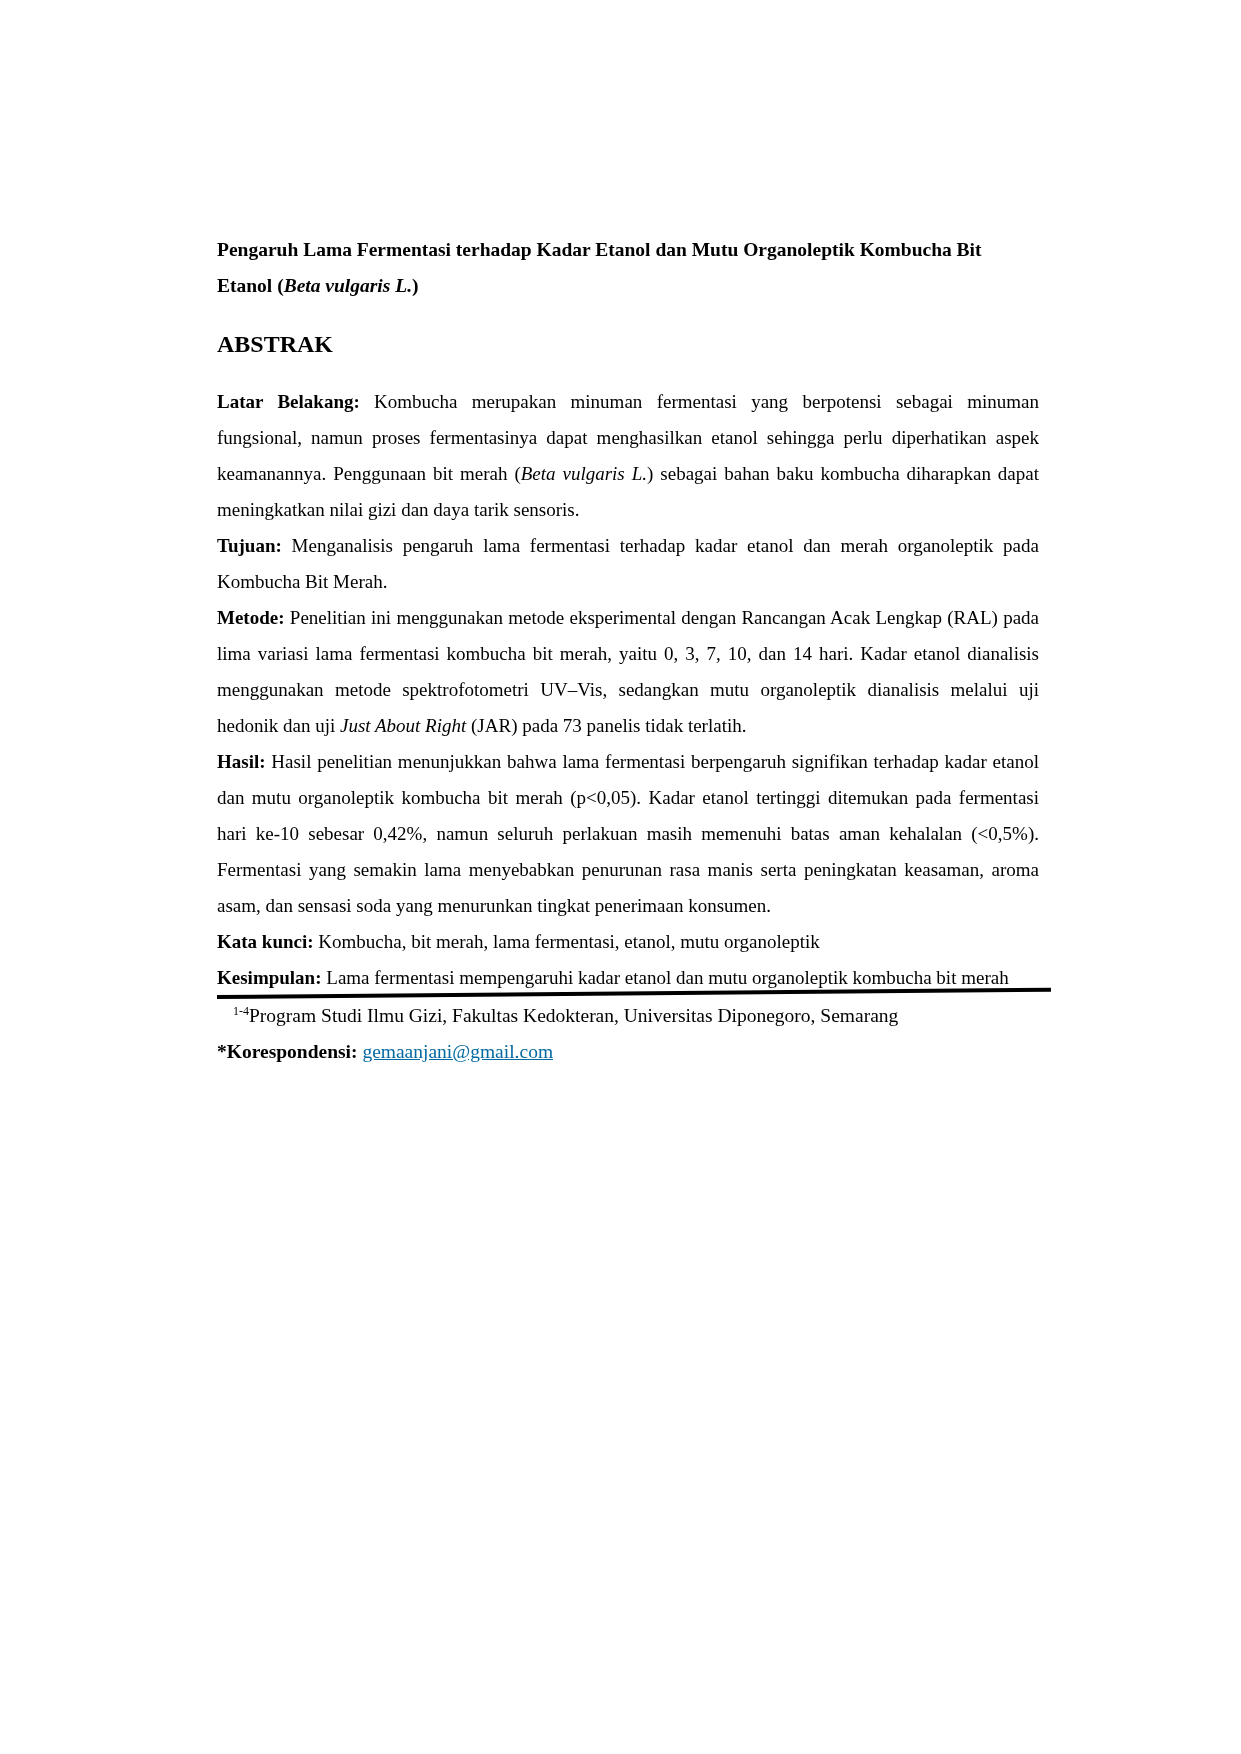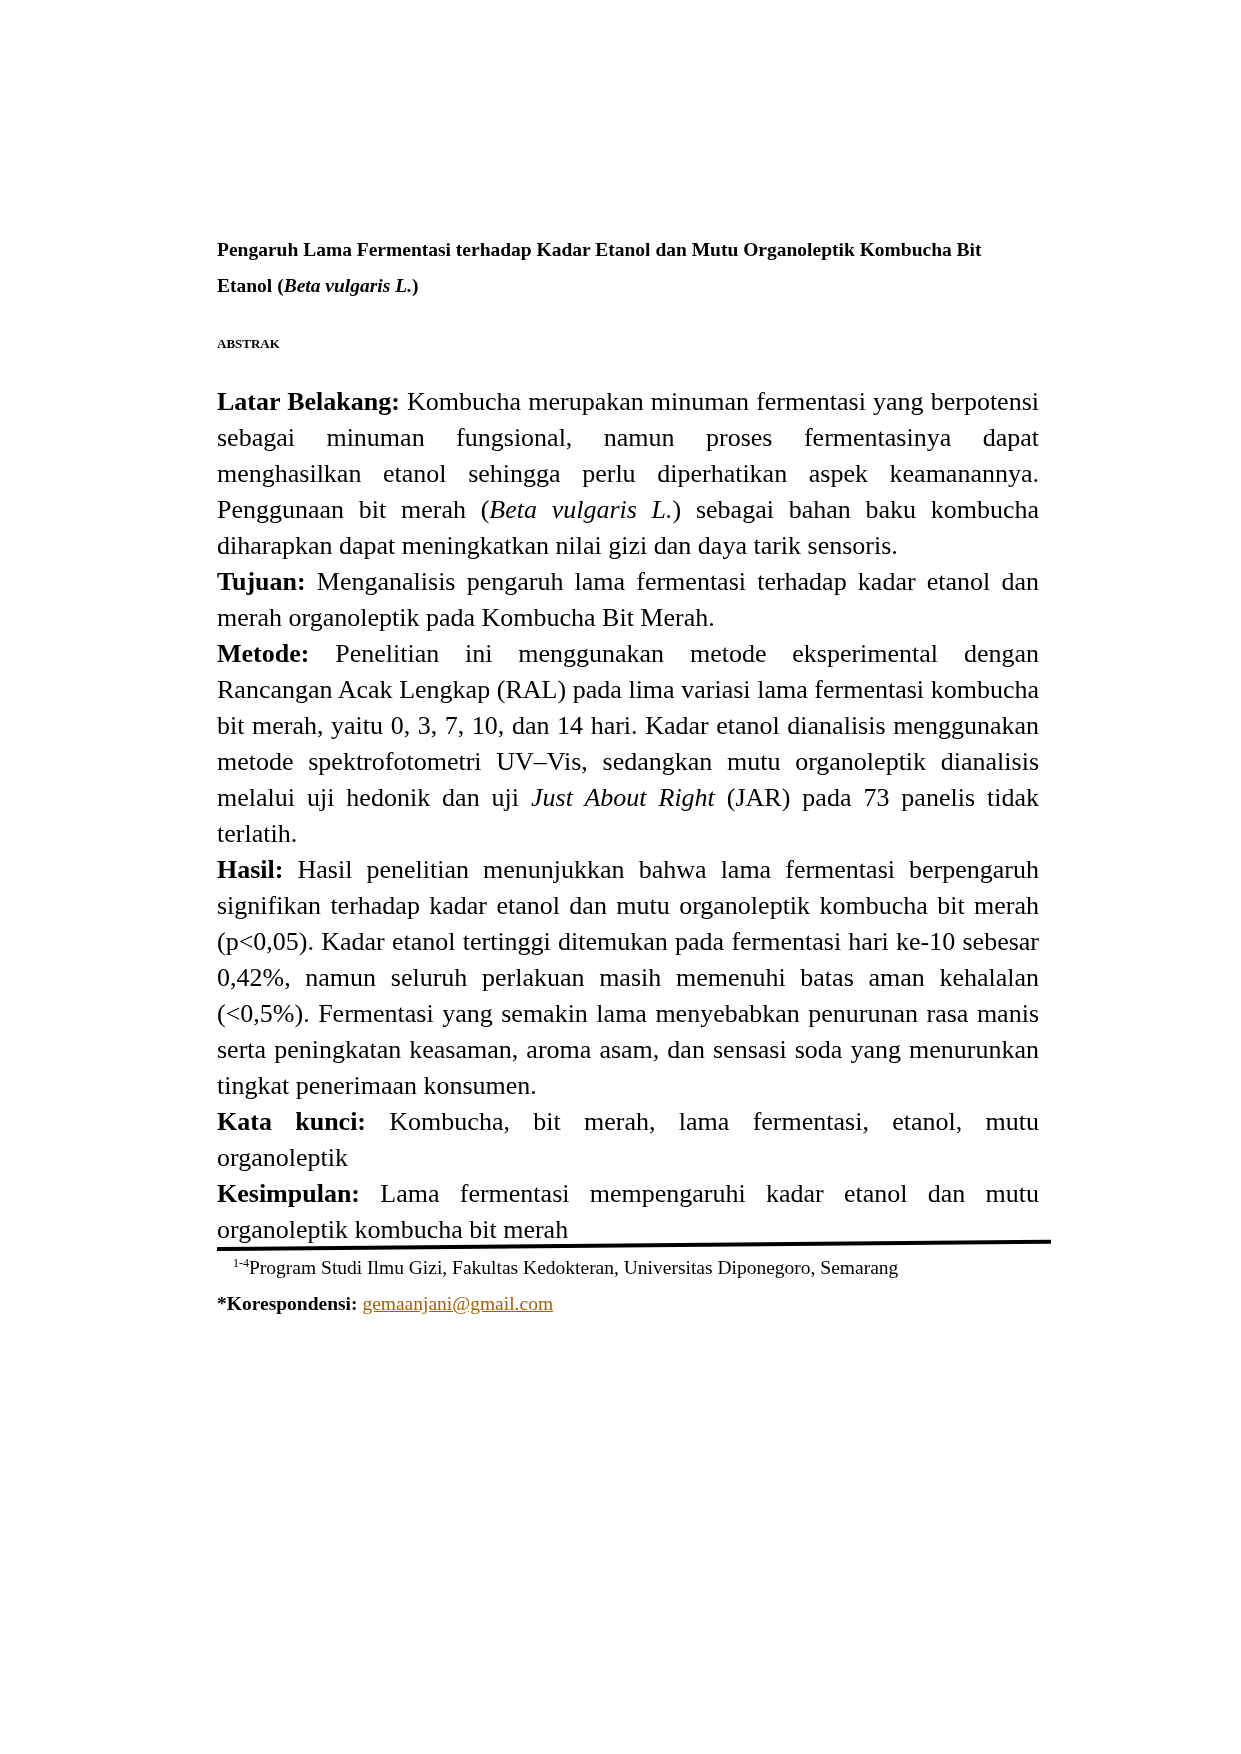--- a/index.html
+++ b/index.html
@@ -2,31 +2,31 @@
 <html><head>
 <meta charset="utf-8">
 <style>
   html, body { margin: 0; padding: 0; background: #ffffff; }
   body { width: 1241px; height: 1754px; position: relative; overflow: hidden;
          font-family: "Liberation Serif", "DejaVu Serif", serif; color: #000; }
   .page { position: absolute; left: 217px; top: 232px; width: 822px; }
   .title { font-weight: bold; font-size: 19.5px; line-height: 36px; margin: 0; text-align: justify; }
   .authors { font-size: 19.5px; line-height: 36px; margin: 0; }
   sup { font-size: 12px; vertical-align: super; line-height: 0; }
-  .abstrak { font-weight: bold; font-size: 13px; margin: 22px 0 0 0; line-height: 36px; }
-  .para { font-size: 26px; line-height: 36px; margin: 0; text-align: justify; }
+  .abstrak { font-weight: bold; font-size: 24px; margin: 22px 0 0 0; line-height: 36px; }
+  .para { font-size: 19px; line-height: 36px; margin: 0; text-align: justify; }
   .para.first { margin-top: 22px; }
   .lbl { font-weight: bold; }
   .rule-wrap { position: relative; height: 0; }
   .rule { position: absolute; left: 0; top: -1px; width: 834px; height: 4px; background: #000;
           transform: rotate(-0.5deg); transform-origin: left center; }
   .affil { font-size: 19.5px; line-height: 36px; margin: 2px 0 0 16px; }
   .corr { font-size: 19.5px; line-height: 36px; margin: 0; }
   .corr .lbl { font-weight: bold; }
-  a.email { color: #a16207; text-decoration: underline; }
+  a.email { color: #0369a1; text-decoration: underline; }
 </style>
 </head>
 <body>
 
 <div class="page">
   <p class="title">
     <span>Pengaruh Lama Fermentasi terhadap Kadar Etanol dan Mutu Organoleptik Kombucha Bit</span><br>
     <span>Etanol (</span><i>Beta vulgaris L.</i><span>)</span>
   </p>
 

